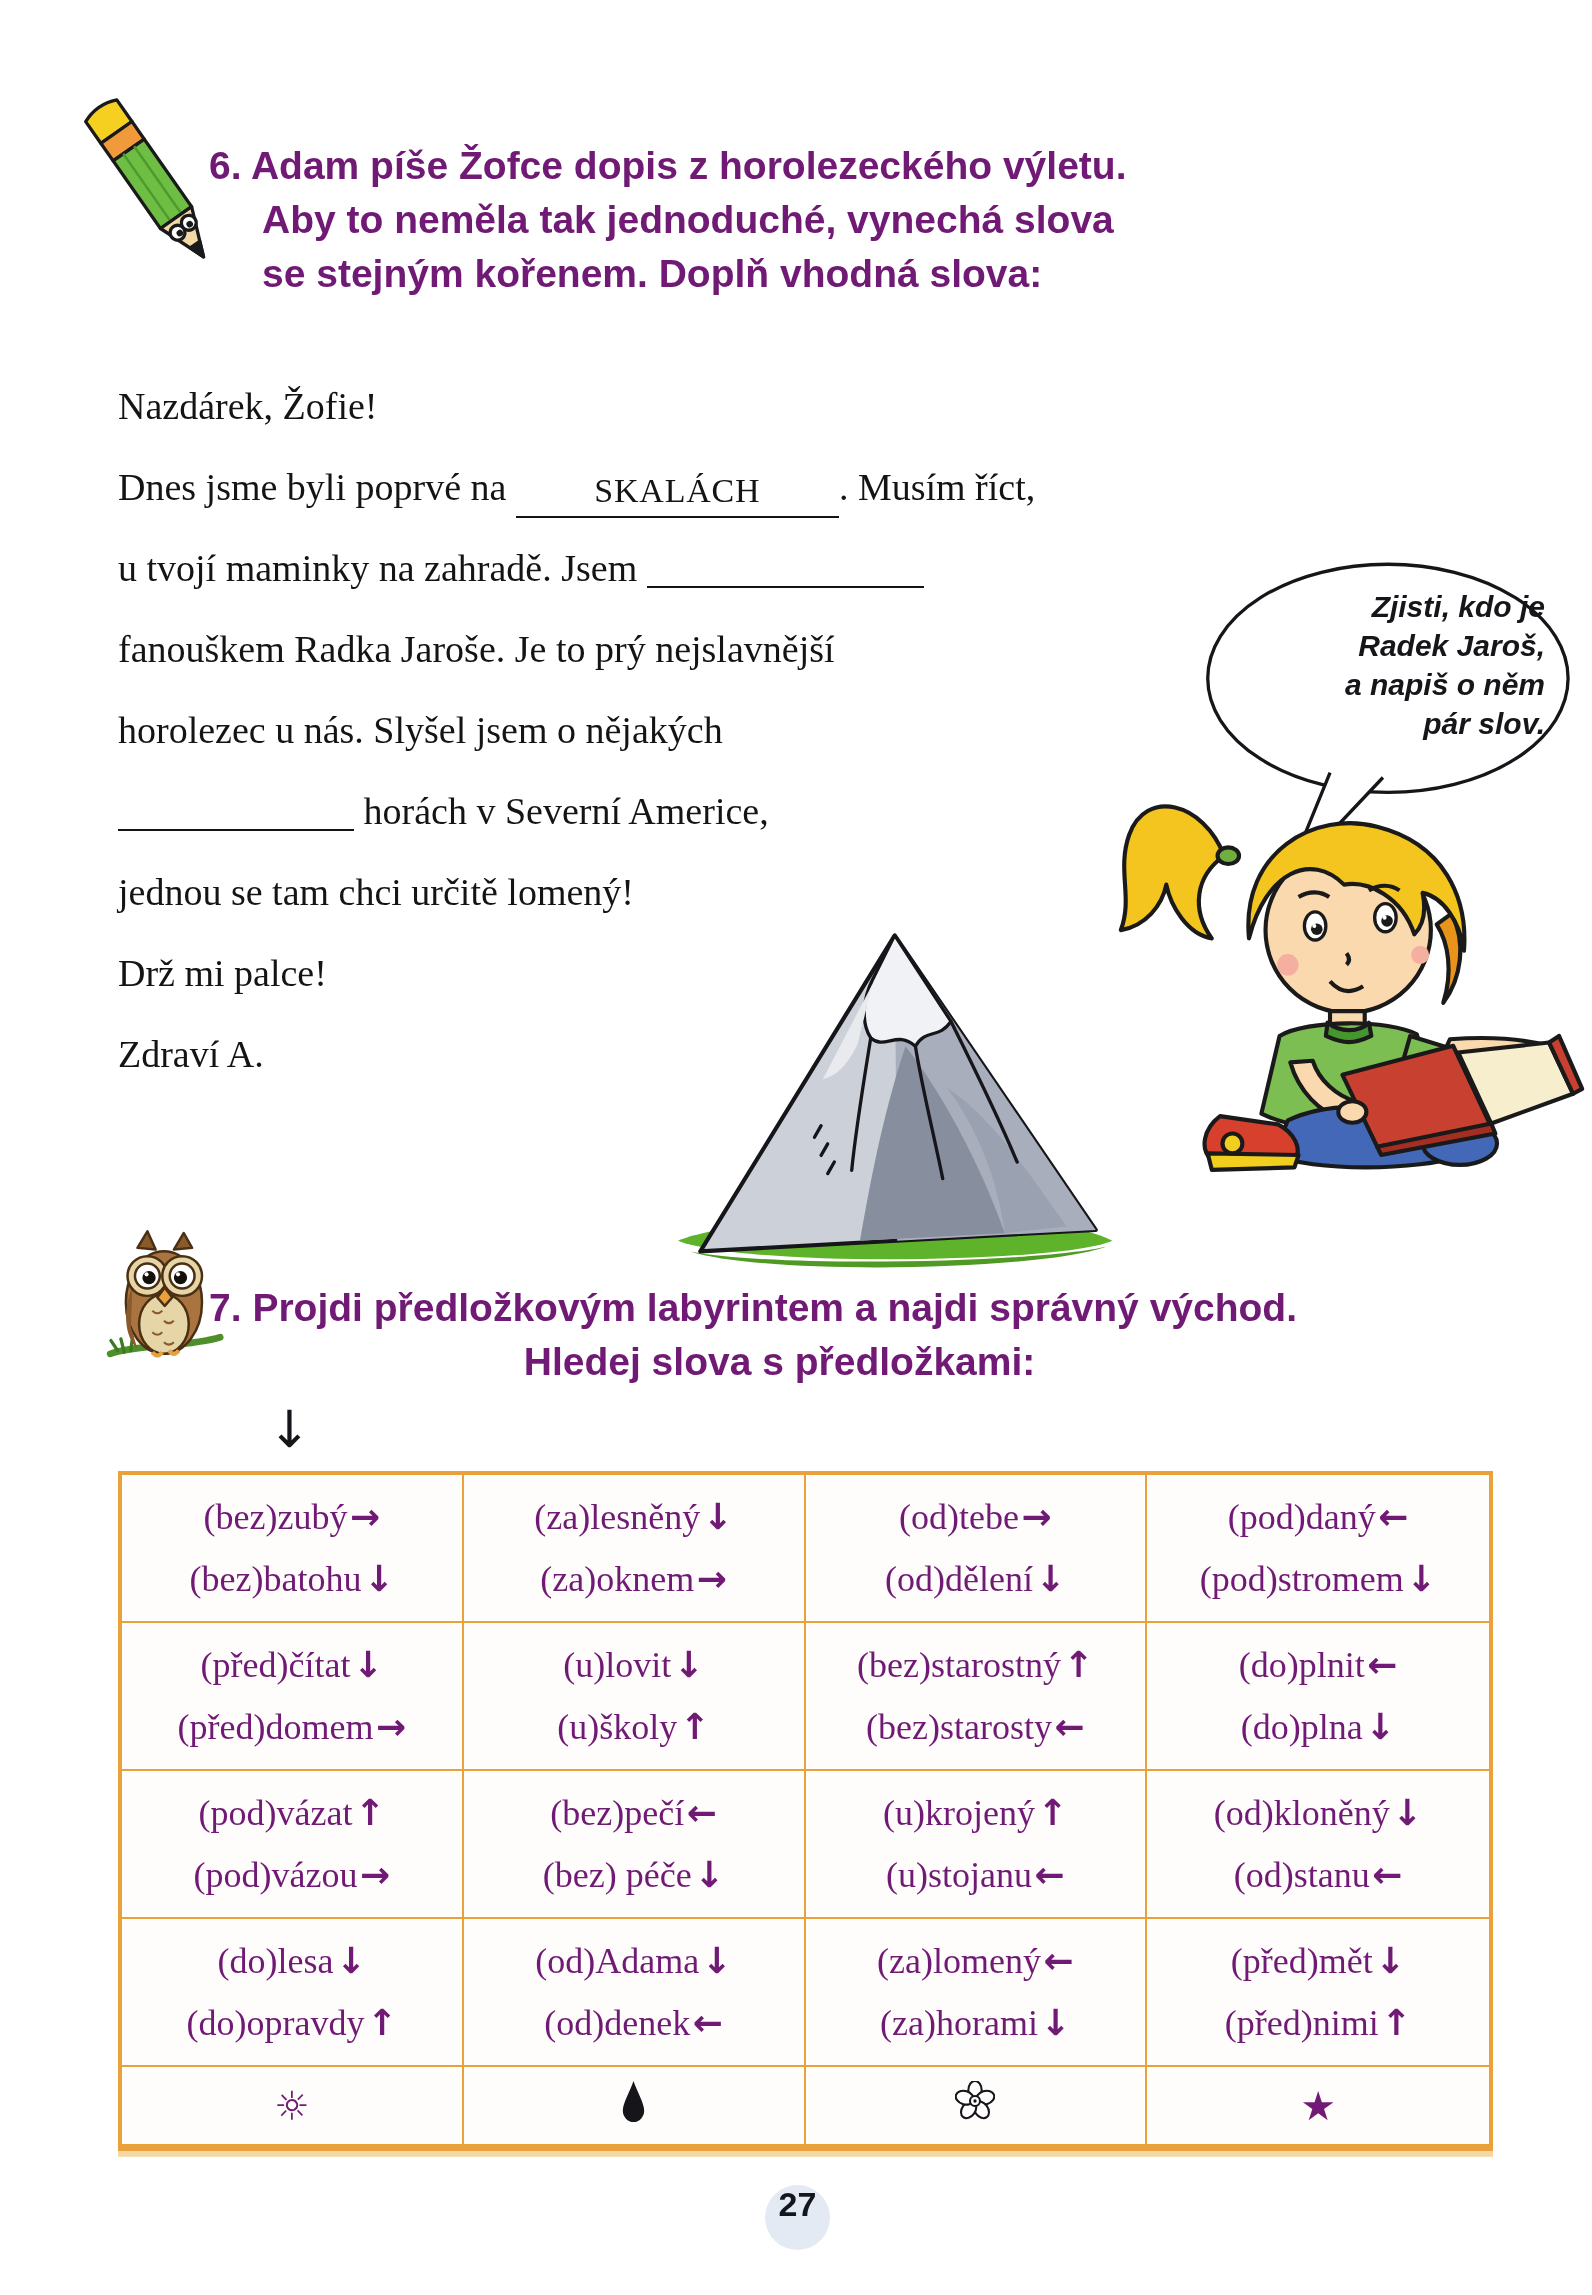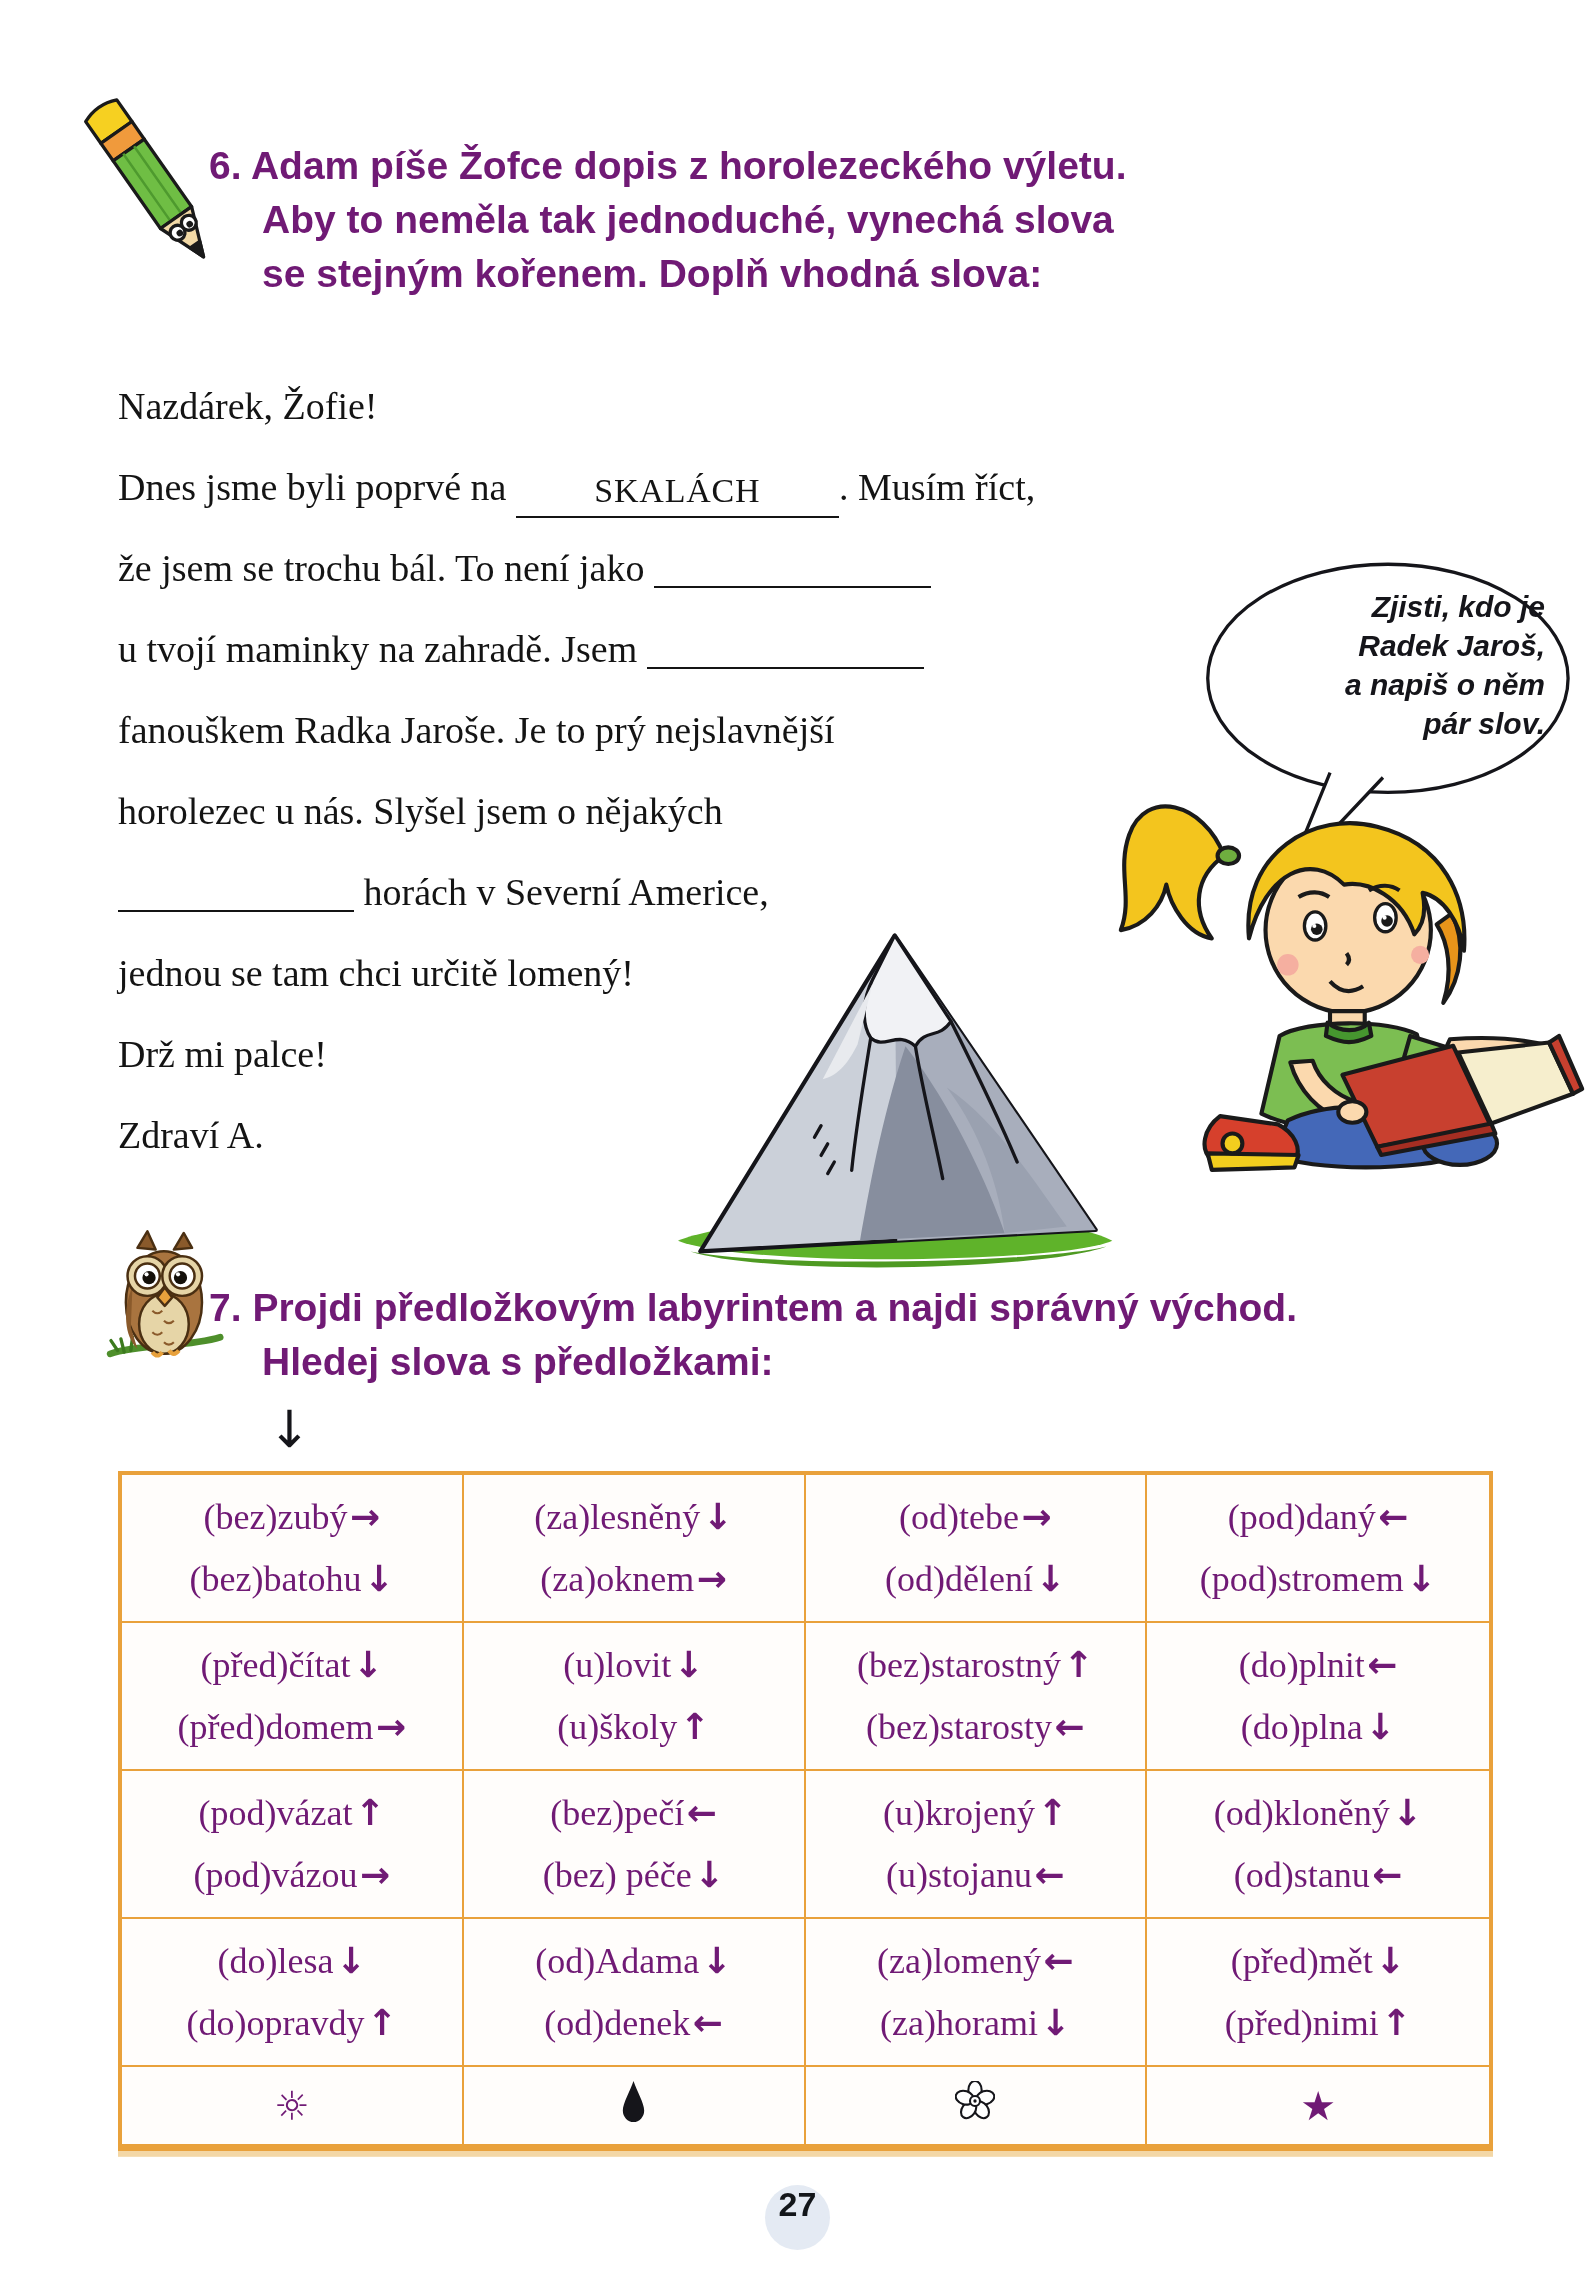--- a/index.html
+++ b/index.html
@@ -4,21 +4,21 @@
 <style>
   html,body{margin:0;padding:0;background:#fff;}
   .page{position:relative;width:1592px;height:2295px;background:#ffffff;overflow:hidden;
         font-family:"Liberation Serif",serif;color:#141414;}
 
   
   .ex-head{position:absolute;font-family:"Liberation Sans",sans-serif;font-weight:bold;
            font-size:39px;line-height:54px;color:#701a75;white-space:nowrap;}
   .ex-head .indent{padding-left:53px;}
   #ex6-head{left:209px;top:139px;}
-  #ex7-head{left:209px;top:1281px;}
+  #ex7-head{left:209px;top:1281px;text-align:center;}
 
   
   .letter{position:absolute;left:118px;top:366px;width:1100px;font-size:38px;line-height:81px;}
   .letter-line{height:81px;white-space:nowrap;}
   .blank{display:inline-block;border-bottom:2.5px solid #141414;position:relative;top:6.6px;}
   .blank.empty{height:10px;}
   .blank.filled{top:1.7px;text-align:center;font-size:34px;letter-spacing:0.8px;line-height:1.1;
                 padding-bottom:6.6px;}
 
   
@@ -73,21 +73,20 @@
 
   <div id="ex6-head" class="ex-head">
     <div><span>6.</span> <span>Adam píše Žofce dopis z horolezeckého výletu.</span></div>
     <div class="indent">Aby to neměla tak jednoduché, vynechá slova</div>
     <div class="indent">se stejným kořenem. Doplň vhodná slova:</div>
   </div>
 
   <div id="letter" class="letter">
       <div class="letter-line"><span>Nazdárek, Žofie!</span></div>
       <div class="letter-line"><span>Dnes jsme byli poprvé na </span><span class="blank filled" style="width: 323px;">SKALÁCH</span><span>. Musím říct,</span></div>
-      <div class="letter-line"><span>že jsem se trochu bál. To není jako </span><span class="blank empty" style="width: 277px;"></span></div>
       <div class="letter-line"><span>u tvojí maminky na zahradě. Jsem </span><span class="blank empty" style="width: 277px;"></span></div>
       <div class="letter-line"><span>fanouškem Radka Jaroše. Je to prý nejslavnější</span></div>
       <div class="letter-line"><span>horolezec u nás. Slyšel jsem o nějakých</span></div>
       <div class="letter-line"><span class="blank empty" style="width: 236px;"></span><span> horách v Severní Americe,</span></div>
       <div class="letter-line"><span>jednou se tam chci určitě lomený!</span></div>
       <div class="letter-line"><span>Drž mi palce!</span></div>
       <div class="letter-line"><span>Zdraví A.</span></div>
     </div>
 
   <svg class="bubble-svg" width="393" height="343" viewBox="0 0 475 415">

